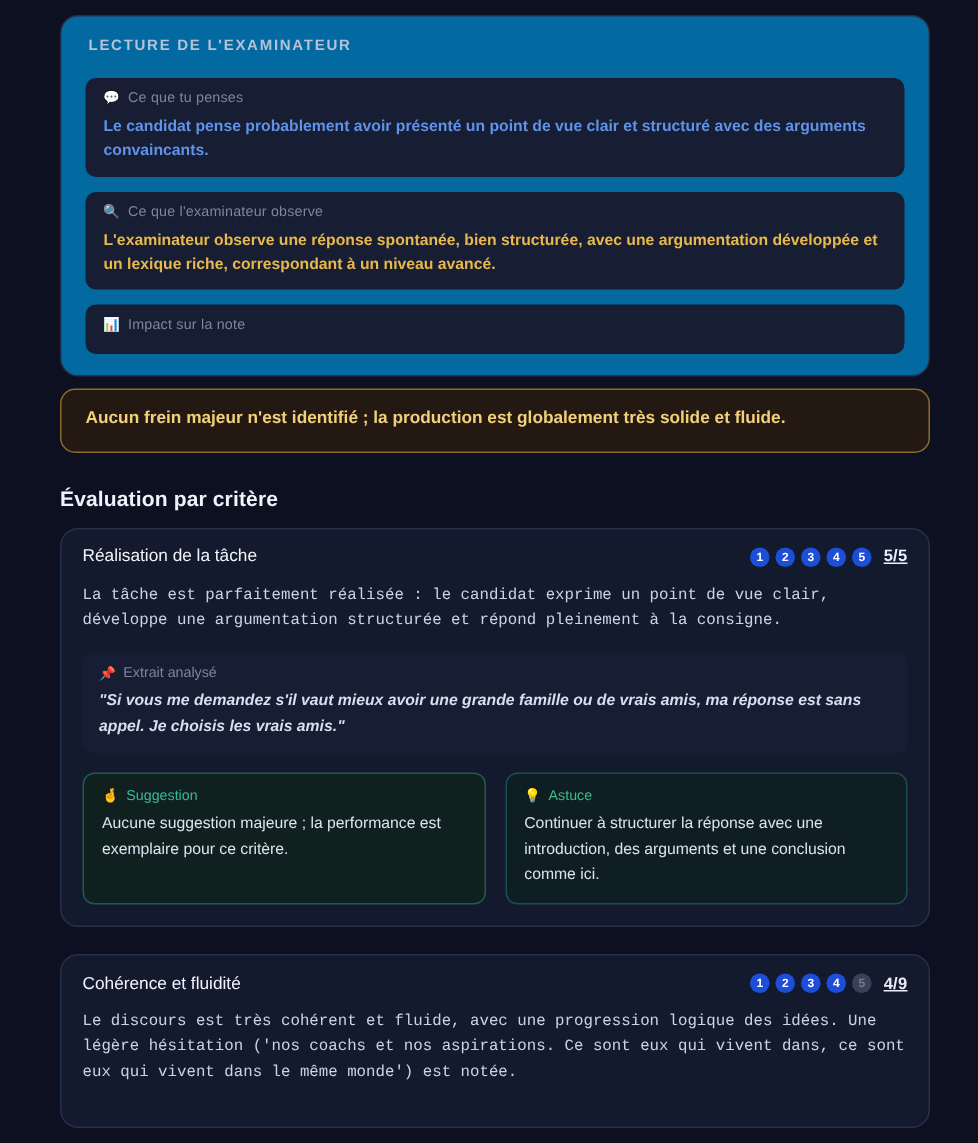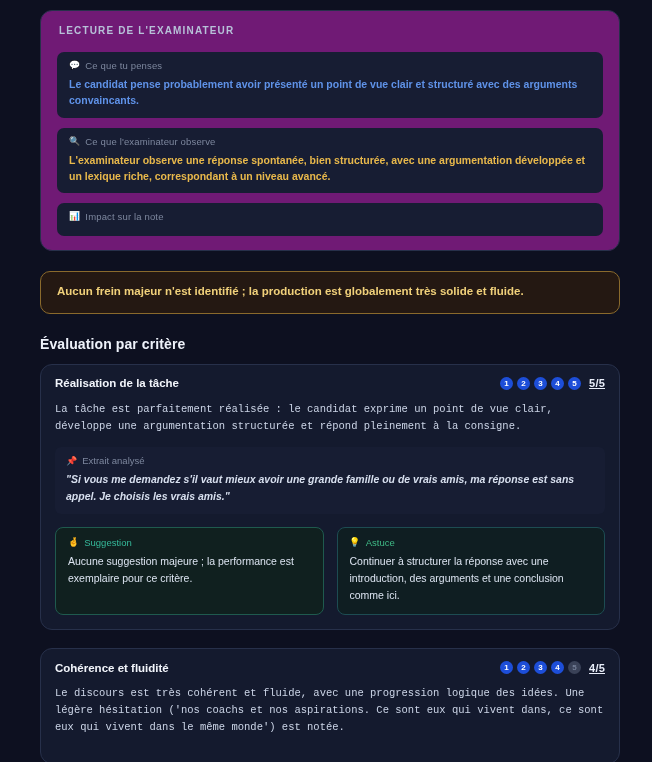--- a/index.html
+++ b/index.html
@@ -16,23 +16,23 @@
     width: 652px;
     min-height: 762px;
     padding: 10px 32px 14px 40px;
     background: #0d1020;
   }
 
   
   .examiner-card {
     border: 1px solid #27304a;
     border-radius: 12px;
-    background: #701a75;
+    background: #0369a1;
     padding: 14px 16px 12px 16px;
-    margin-bottom: 20px;
+    margin-bottom: 8px;
   }
 
   .examiner-title {
     font-size: 10px;
     font-weight: bold;
     letter-spacing: 1.15px;
     color: #b7c1d8;
     text-transform: uppercase;
     margin-bottom: 16px;
     padding-left: 2px;
@@ -109,21 +109,21 @@
   .criterion-card:last-child { margin-bottom: 0; }
 
   .criterion-head {
     display: flex;
     align-items: center;
     justify-content: space-between;
     margin-bottom: 11px;
   }
   .criterion-name {
     font-size: 11.5px;
-    font-weight: bold;
+    font-weight: normal;
     color: #f2f5fb;
   }
   .score-wrap {
     display: flex;
     align-items: center;
     gap: 8px;
   }
   .dots { display: flex; gap: 4px; }
   .dot {
     width: 13px; height: 13px;
@@ -298,21 +298,21 @@
     <div class="criterion-head">
       <div class="criterion-name">Cohérence et fluidité</div>
       <div class="score-wrap">
         <div class="dots">
           <span class="dot">1</span>
           <span class="dot">2</span>
           <span class="dot">3</span>
           <span class="dot">4</span>
           <span class="dot off">5</span>
         </div>
-        <span class="score-label">4/5</span>
+        <span class="score-label">4/9</span>
       </div>
     </div>
 
     <div class="criterion-desc">Le discours est très cohérent et fluide, avec une progression logique des idées. Une légère hésitation ('nos coachs et nos aspirations. Ce sont eux qui vivent dans, ce sont eux qui vivent dans le même monde') est notée.</div>
 
   </div>
 
 </div>
 
 </body></html>

